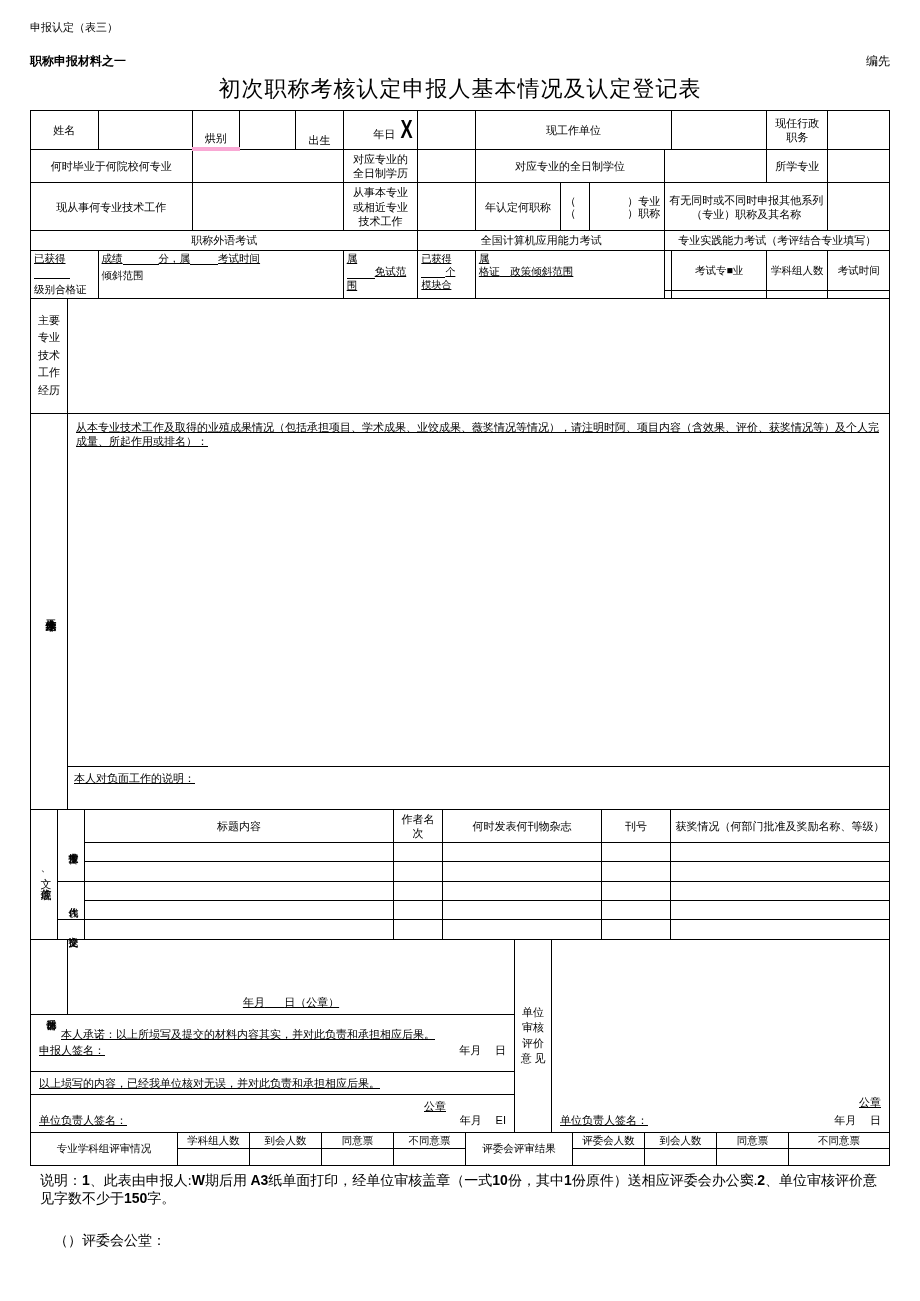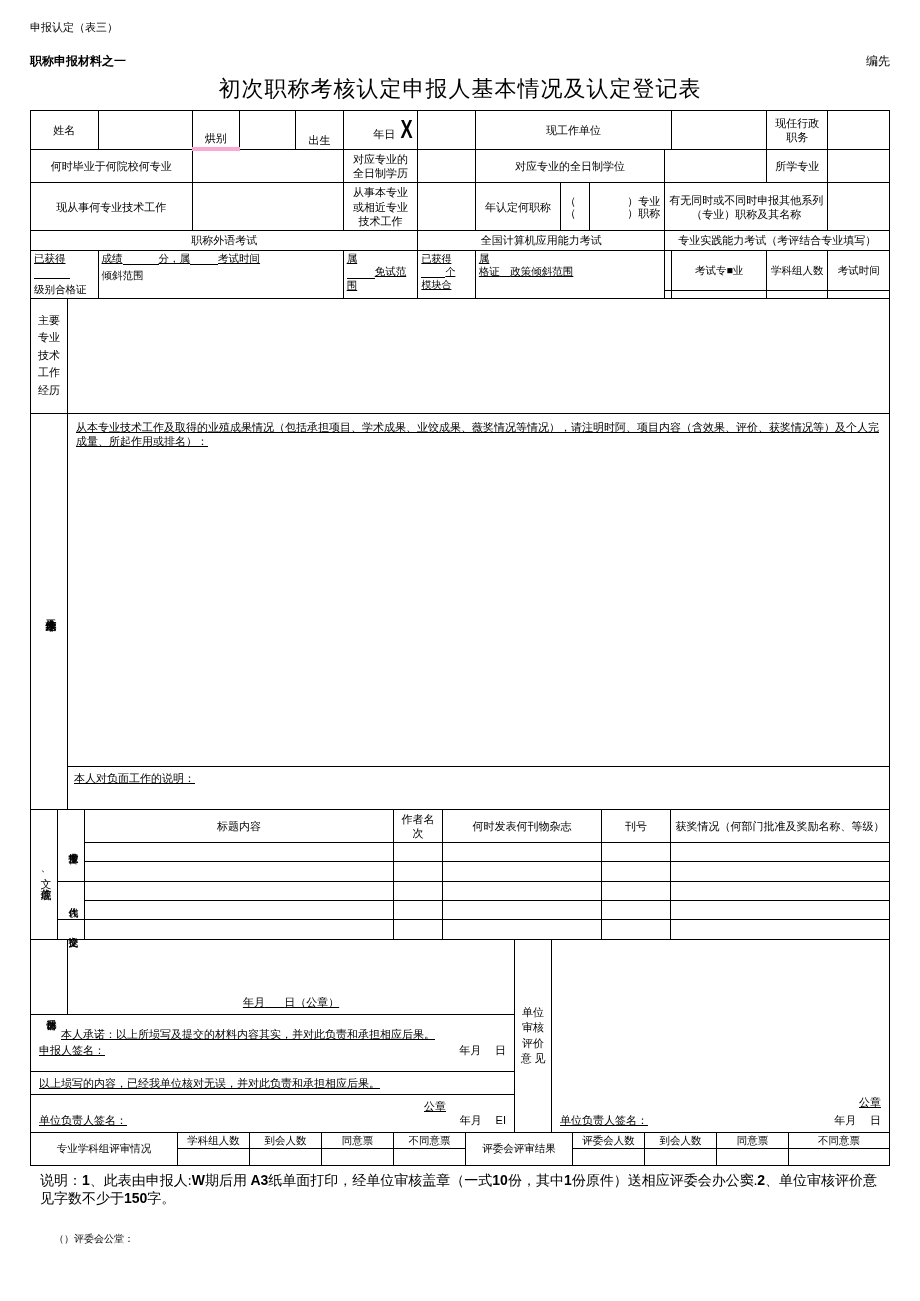--- a/index.html
+++ b/index.html
@@ -12,21 +12,21 @@
   table { border-collapse: collapse; width: 100%; }
   td, th { border: 1px solid #000; padding: 2px 4px; font-size: 11px; text-align: center; vertical-align: middle; line-height: 1.3; }
   .tall { height: 28px; }
   .left { text-align: left; text-decoration: underline; }
   .vtext { writing-mode: vertical-rl; text-orientation: upright; letter-spacing: 0px; width: 18px; }
   .big-x { font-family: Arial, sans-serif; font-size: 26px; font-weight: bold; transform: scaleX(0.7); display:inline-block;}
   .sig-block { height: 16px; padding-top:2px;}
   .thin td { padding: 1px 3px; font-size: 10.5px; }
   .note { font-size: 14px; margin-top: 6px; padding: 0 10px; }
   .note b { font-weight: bold; font-family: Arial, "SimHei", sans-serif; }
-  .footer { font-size: 10px; margin-top: 24px; padding-left: 24px; }
+  .footer { font-size: 14px; margin-top: 24px; padding-left: 24px; }
   .underline { display:inline-block; border-bottom:1px solid #000; min-width:36px; height:12px; vertical-align:bottom;}
 </style>
 </head>
 <body>
 
 <div class="page">
 
   <div class="top-right">申报认定（表三）</div>
 
   <div class="header-row">

